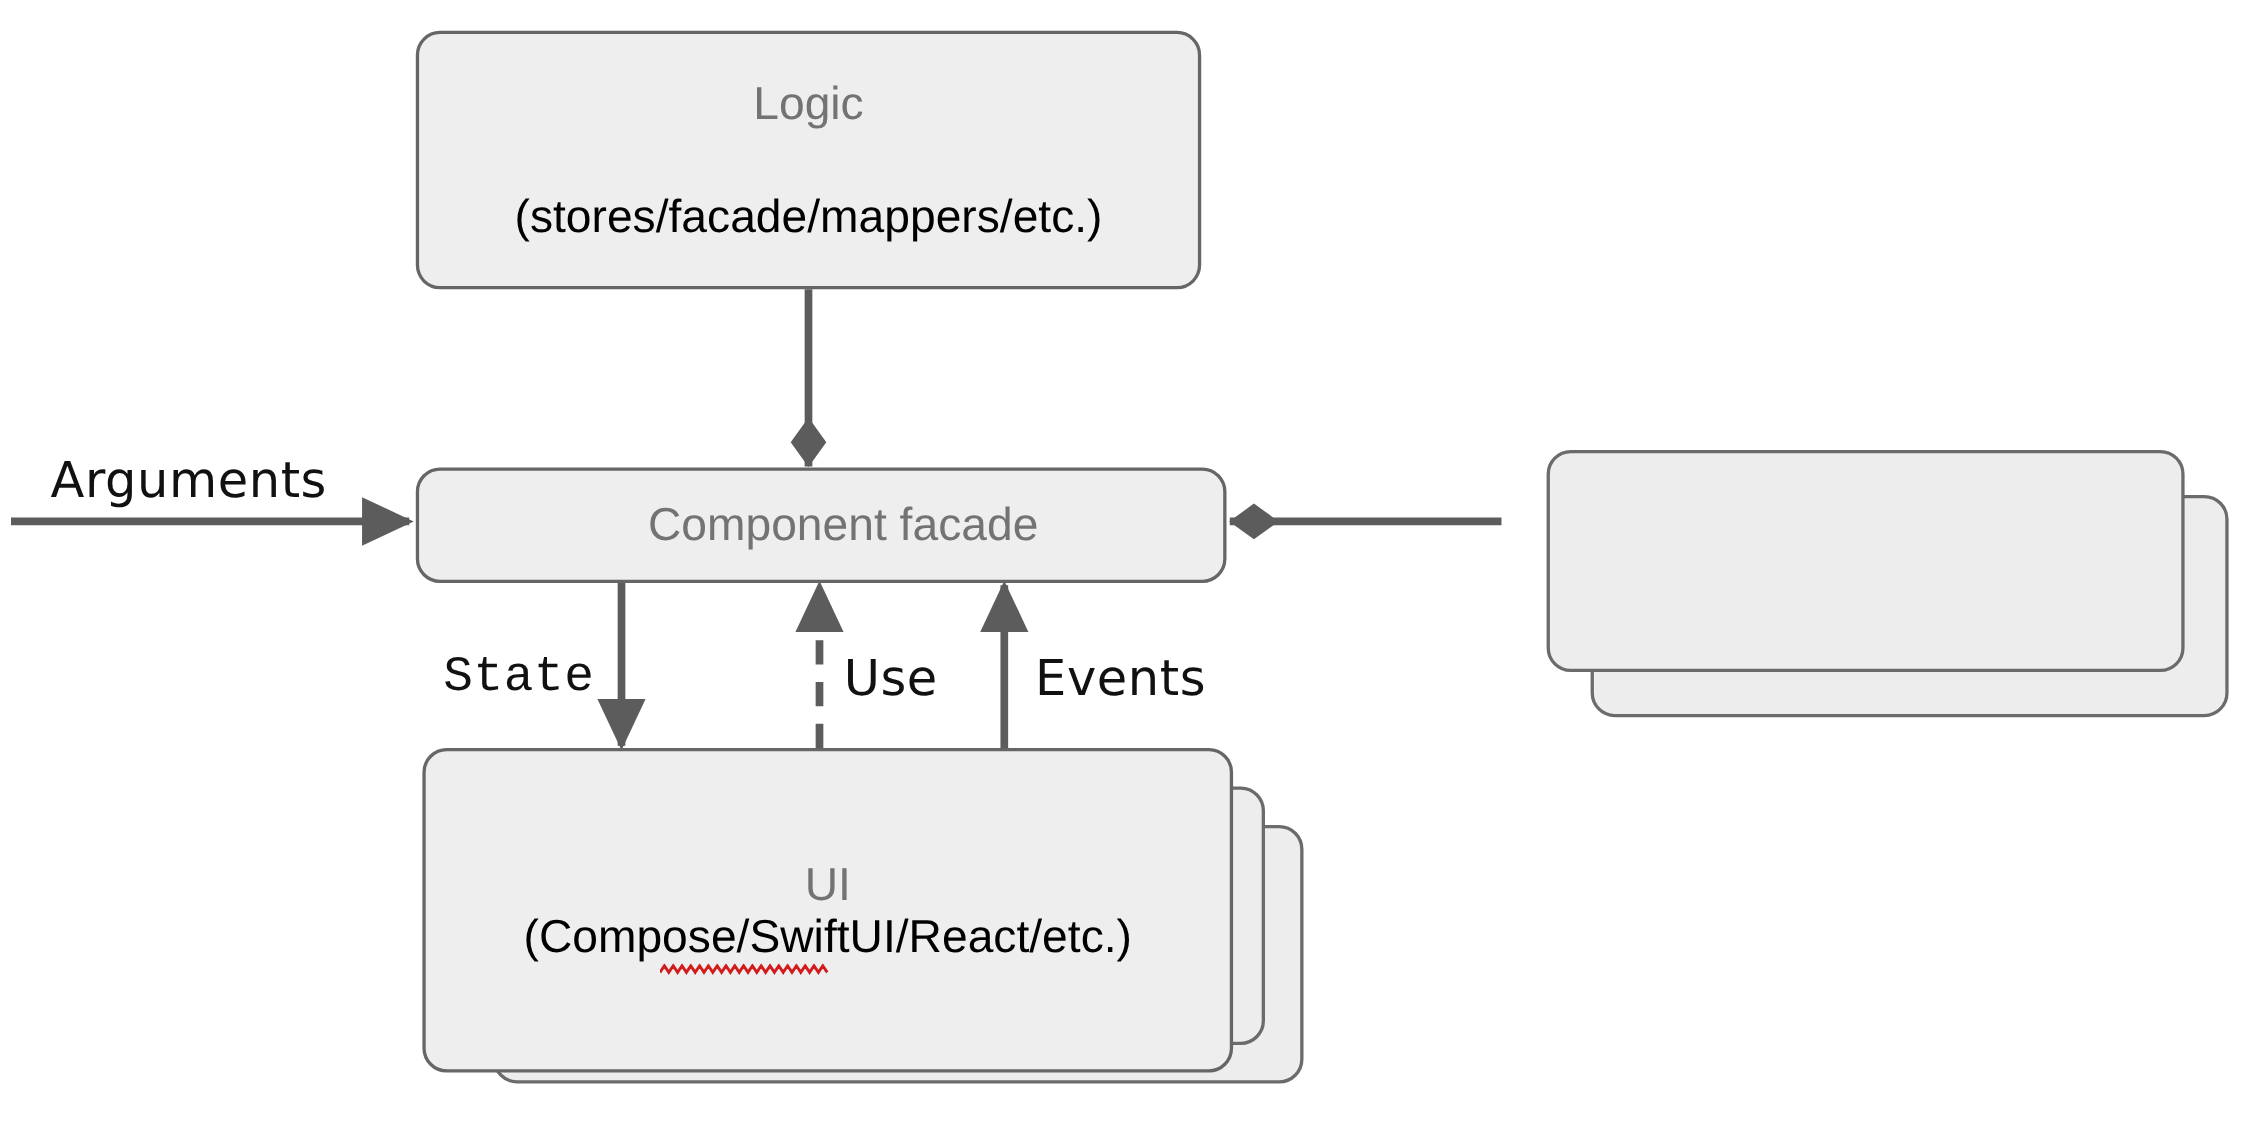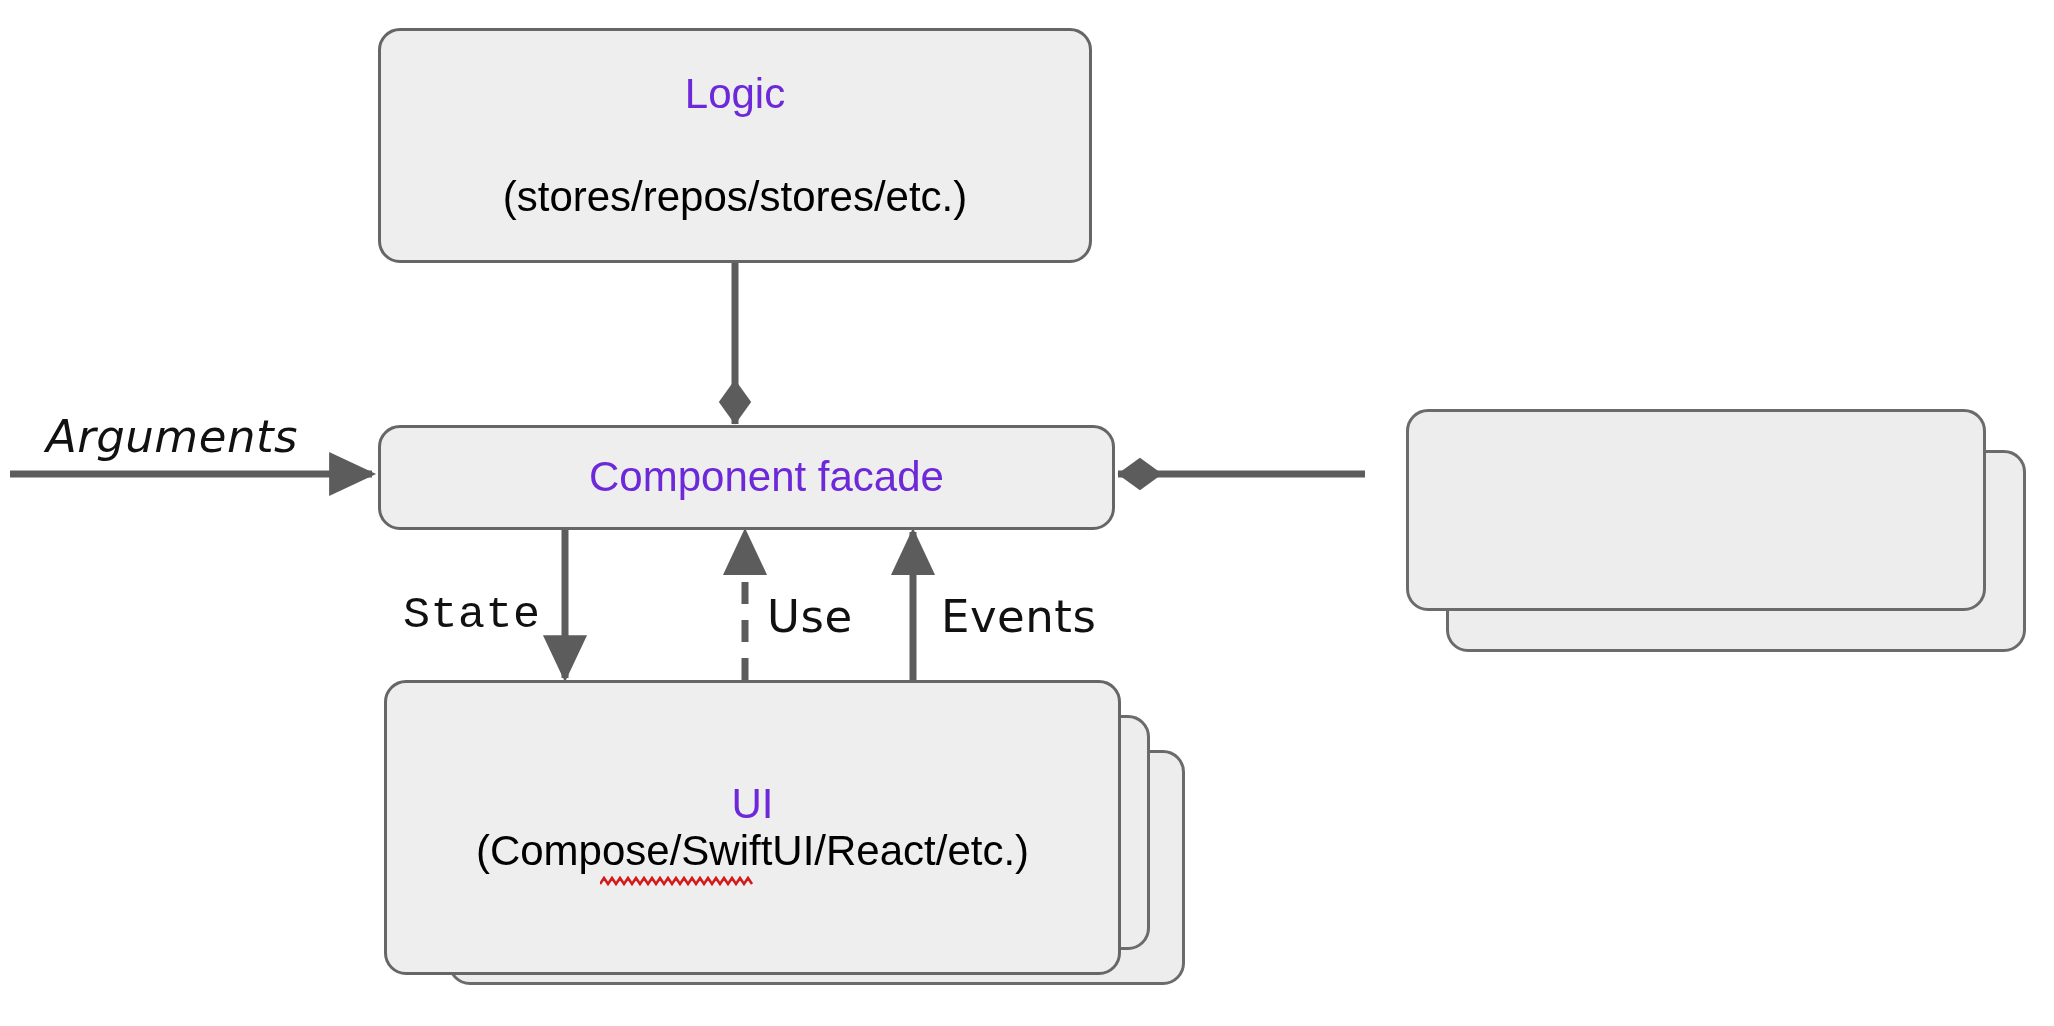--- a/index.html
+++ b/index.html
@@ -36,21 +36,21 @@
     align-items: center;
     justify-content: center;
   }
   .node-box.shadow-layer {
     background: #ededed;
     border-color: #6b6b6b;
   }
   .node-title {
     font-family: "Liberation Sans", sans-serif;
     font-size: 42px;
-    color: #6d28d9;
+    color: #737373;
     line-height: 1.1;
     text-align: center;
     white-space: nowrap;
   }
   .node-subtitle {
     font-family: "Liberation Sans", sans-serif;
     font-size: 42px;
     color: #000000;
     line-height: 1.1;
     text-align: center;
@@ -99,39 +99,39 @@
 
     <line x1="565" y1="530" x2="565" y2="678" stroke="#5c5c5c" stroke-width="7" marker-end="url(#mk-arrow)"></line>
 
     <line x1="745" y1="680" x2="745" y2="532" stroke="#5c5c5c" stroke-width="7" stroke-dasharray="22 16" marker-end="url(#mk-arrow)"></line>
 
     <line x1="913" y1="680" x2="913" y2="532" stroke="#5c5c5c" stroke-width="7" marker-end="url(#mk-arrow)"></line>
   </svg>
 
   <div class="node-box" style="left:378px; top:28px; width:714px; height:235px; z-index:5;">
     <div class="node-title">Logic</div>
-    <div class="node-subtitle" style="margin-top:56px;">(stores/repos/stores/etc.)</div>
+    <div class="node-subtitle" style="margin-top:56px;">(stores/facade/mappers/etc.)</div>
   </div>
 
   <div class="node-box" style="left:378px; top:425px; width:737px; height:105px; z-index:5;padding-left:40px;">
     <div class="node-title">Component facade</div>
   </div>
 
   <div class="node-box" style="left:384px; top:680px; width:737px; height:295px; z-index:5;">
     <div class="node-title">UI</div>
     <div class="node-subtitle" style="">
       <span>(Compose/SwiftUI/React/etc.)</span>
       <svg class="spell-squiggle" width="156" height="12" viewBox="0 0 156 12" preserveAspectRatio="none" style="left:124px; top:48px;">
         <path d="M0 8 L4 2 L8 8 L12 2 L16 8 L20 2 L24 8 L28 2 L32 8 L36 2 L40 8 L44 2 L48 8 L52 2 L56 8 L60 2 L64 8 L68 2 L72 8 L76 2 L80 8 L84 2 L88 8 L92 2 L96 8 L100 2 L104 8 L108 2 L112 8 L116 2 L120 8 L124 2 L128 8 L132 2 L136 8 L140 2 L144 8 L148 2 L152 8" fill="none" stroke="#d21c1c" stroke-width="2.6"></path>
       </svg>
     </div>
   </div>
 
 
-  <div class="edge-label" style="left:46px; top:410px; z-index:6;font-style:italic;">Arguments</div>
+  <div class="edge-label" style="left:46px; top:410px; z-index:6;">Arguments</div>
 
   <div class="edge-label" style="left:403px; top:590px; z-index:6;font-family:Liberation Mono, monospace;">State</div>
 
   <div class="edge-label" style="left:767px; top:590px; z-index:6;">Use</div>
 
   <div class="edge-label" style="left:941px; top:590px; z-index:6;">Events</div>
 
 </div>
 
 </body></html>

